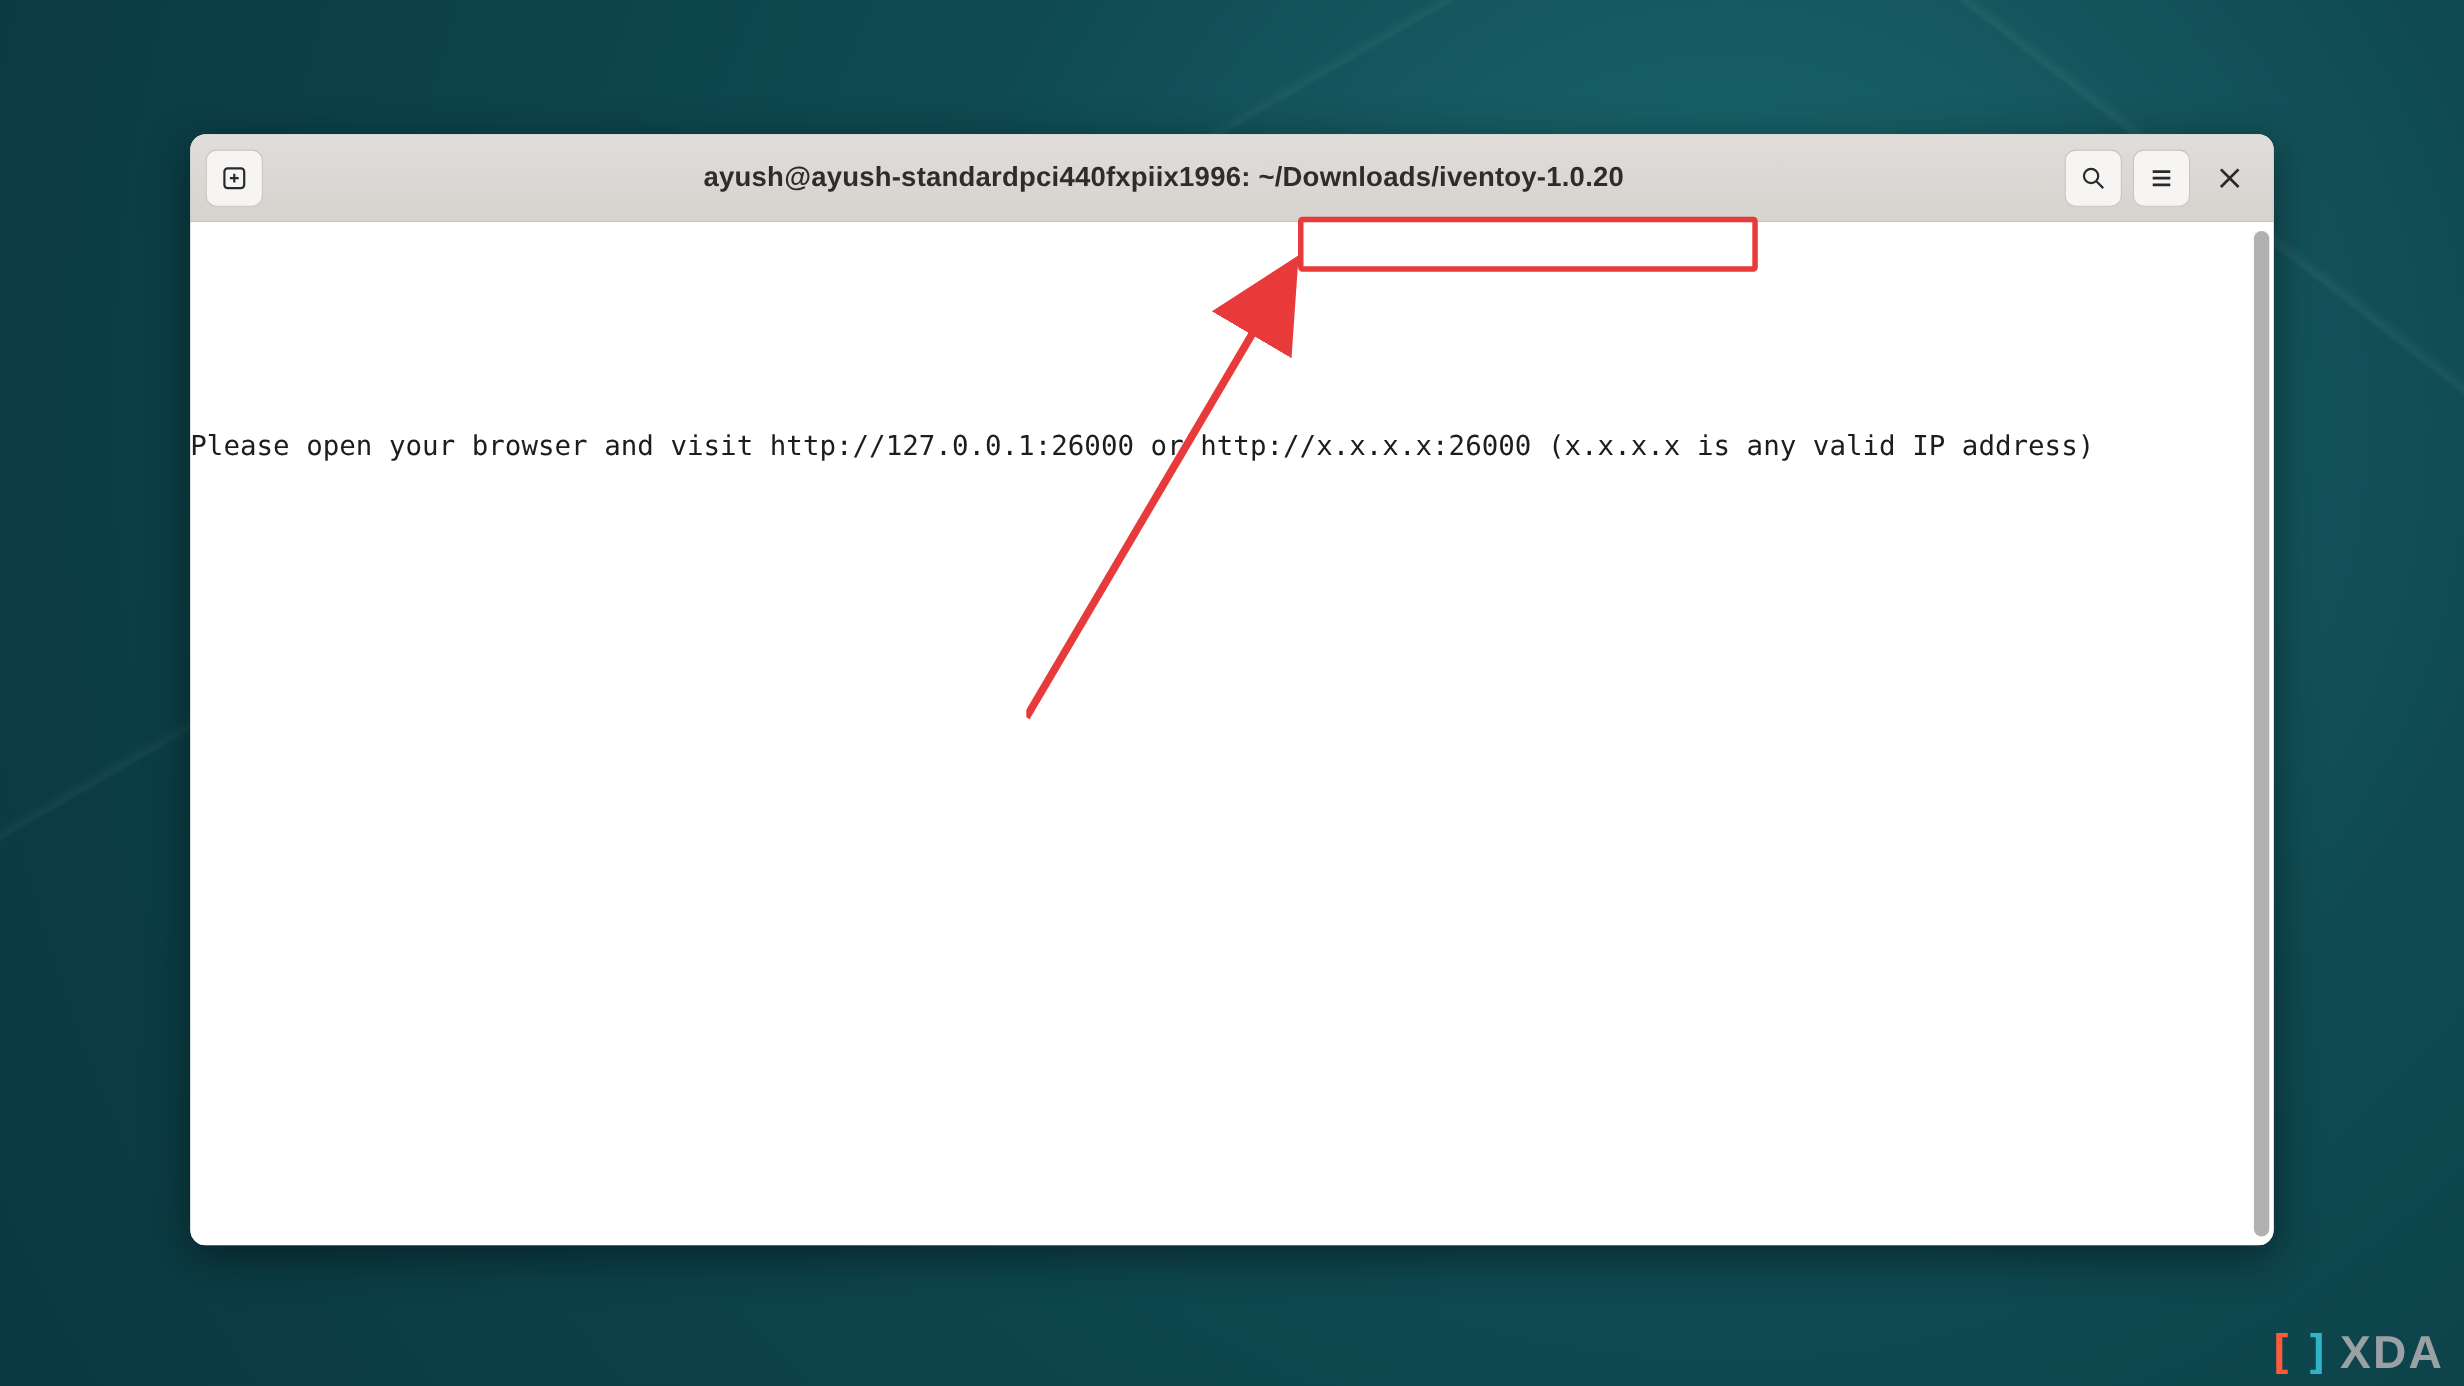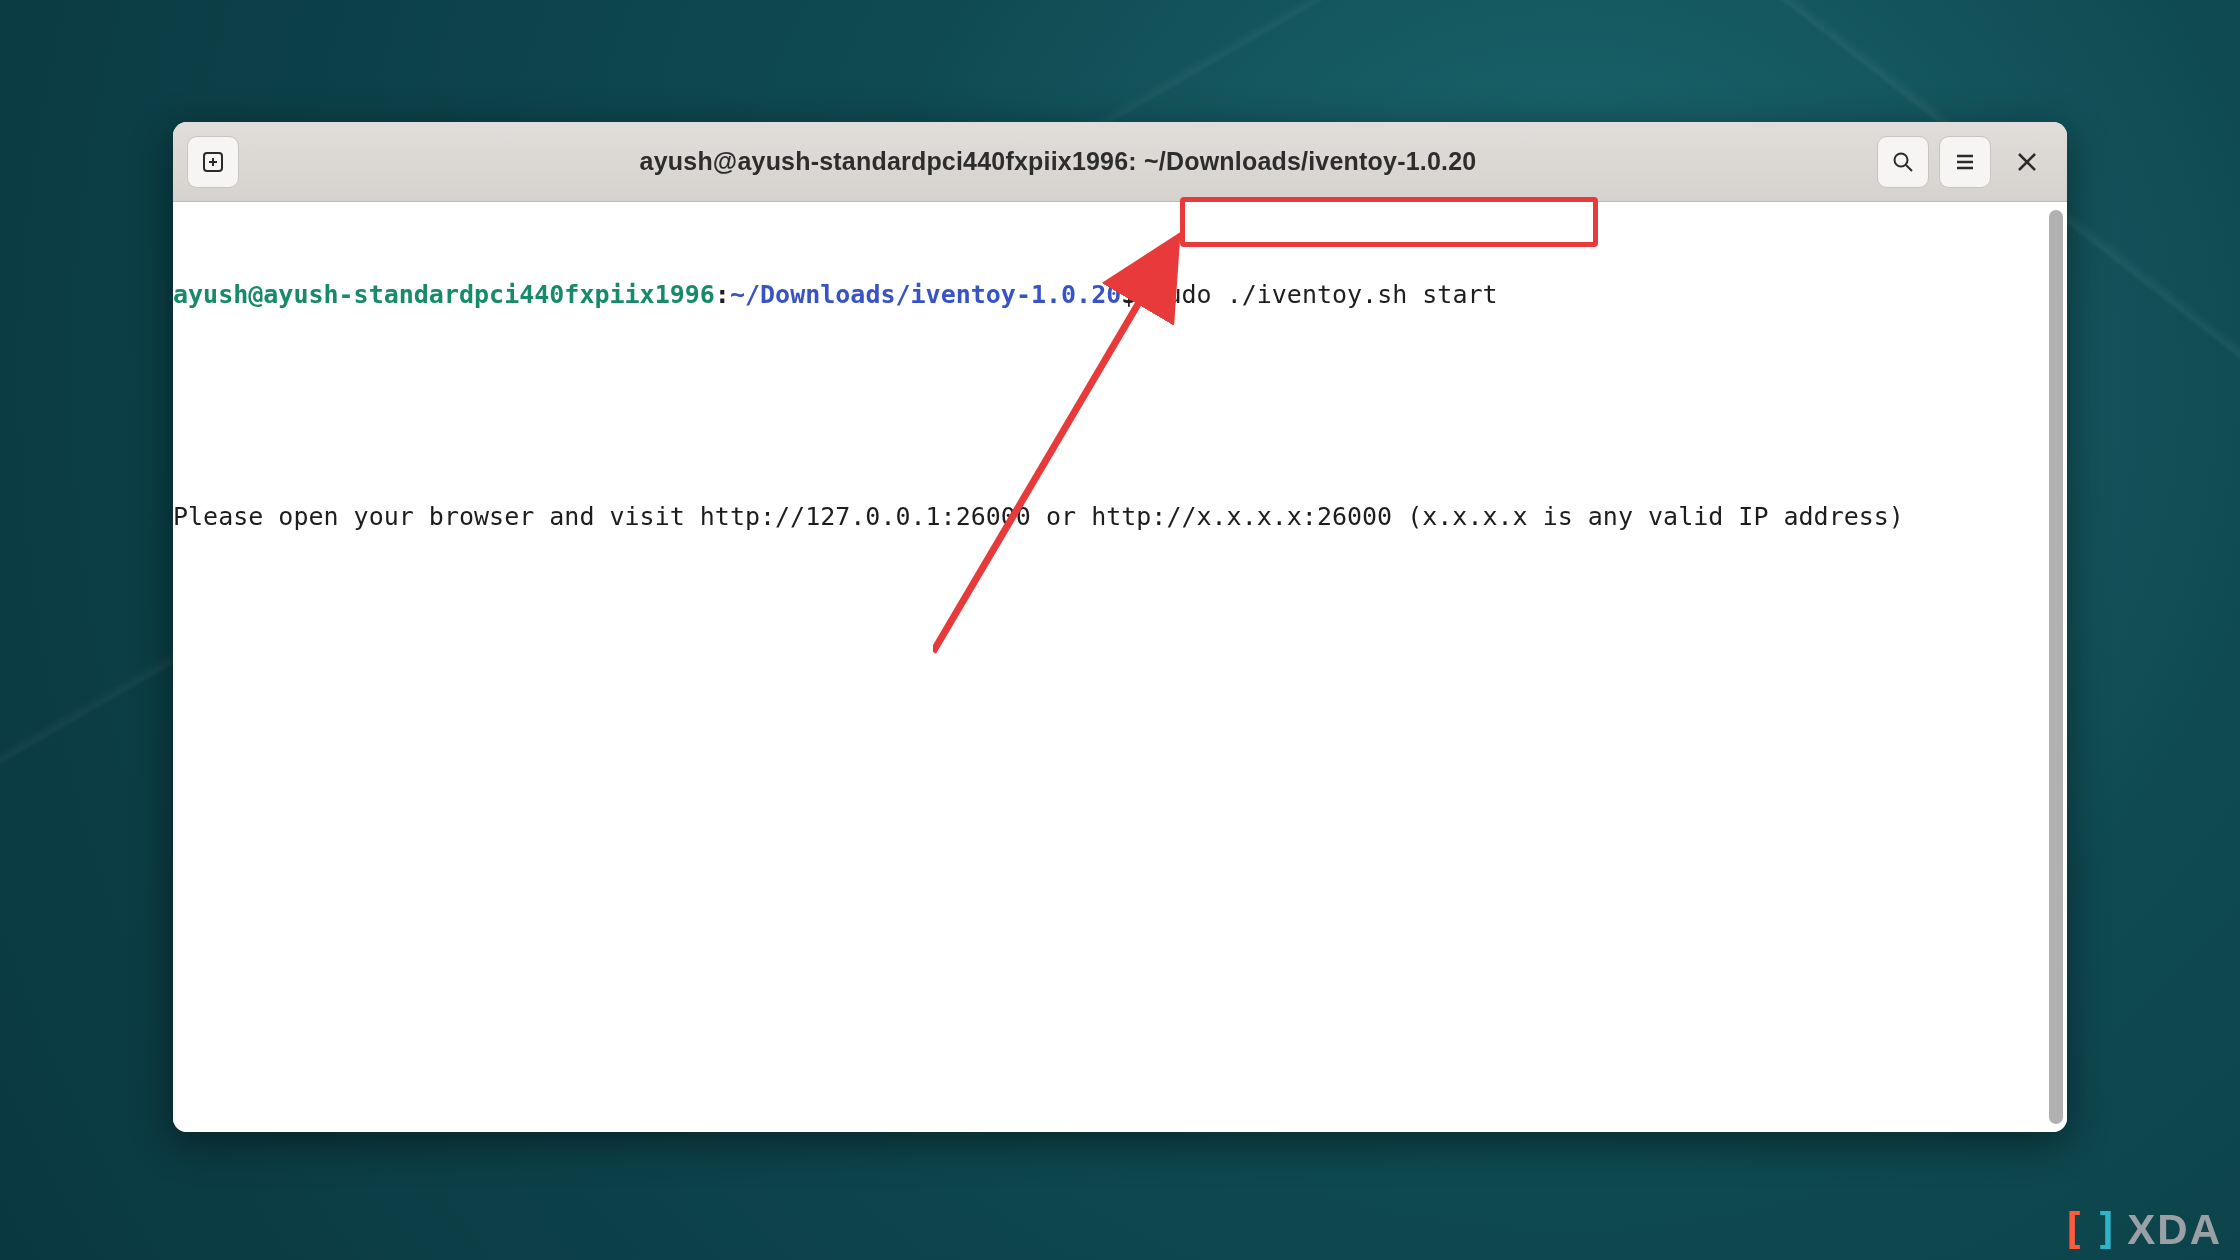--- a/index.html
+++ b/index.html
@@ -166,21 +166,20 @@
           <line x1="3" y1="3" x2="19" y2="19" stroke="#2a2a2a" stroke-width="2.5"></line>
           <line x1="19" y1="3" x2="3" y2="19" stroke="#2a2a2a" stroke-width="2.5"></line>
         </svg>
       </div>
     </div>
   </div>
 
   <div class="term-body">
     <div class="scrollbar"></div>
     <div class="term-lines">
-      <div class="line"><span class="user">ayush@ayush-standardpci440fxpiix1996</span><span class="colon">:</span><span class="path">~/Downloads/iventoy-1.0.20</span><span class="colon">$</span><span> sudo ./iventoy.sh start</span></div>
       <div class="line">&nbsp;</div>
       <div class="line">Please open your browser and visit http://127.0.0.1:26000 or http://x.x.x.x:26000 (x.x.x.x is any valid IP address)</div>
       <div class="line">&nbsp;</div>
     </div>
 
     <div class="highlight-box" style="left:1007px; top:-5px; width:418px; height:50px;"></div>
     <div class="arrow" style="left:760px; top:30px;">
       <svg width="260" height="430">
         <defs>
           <marker id="ah" markerWidth="14" markerHeight="14" refX="11" refY="6" orient="auto">

